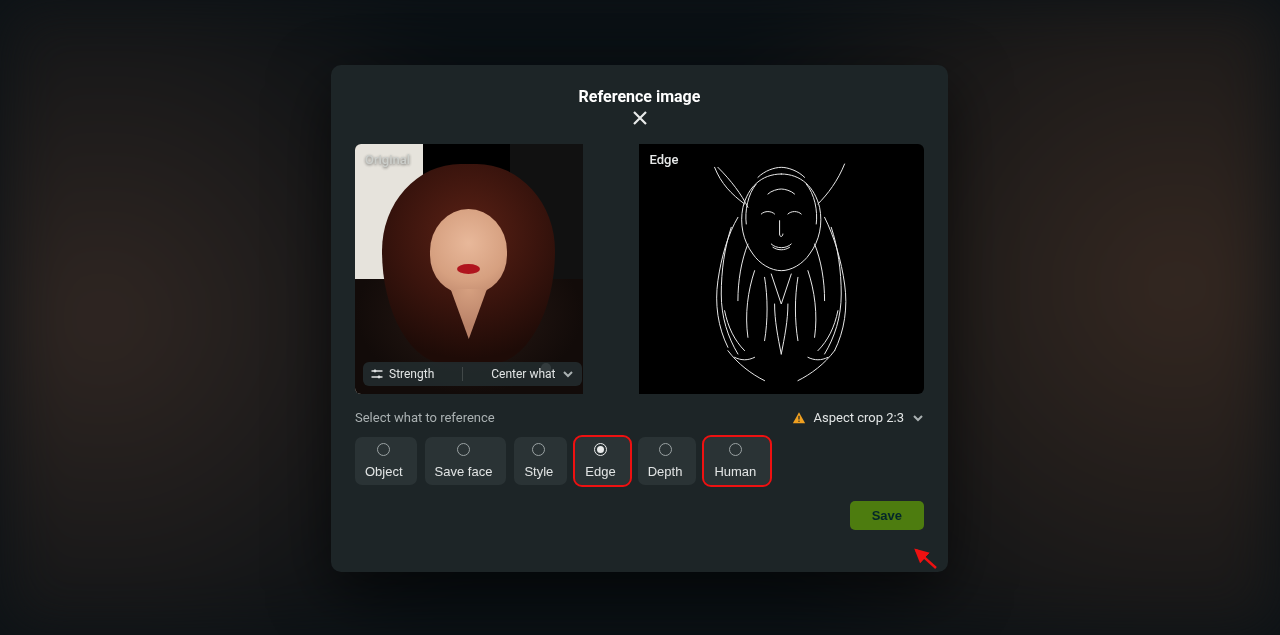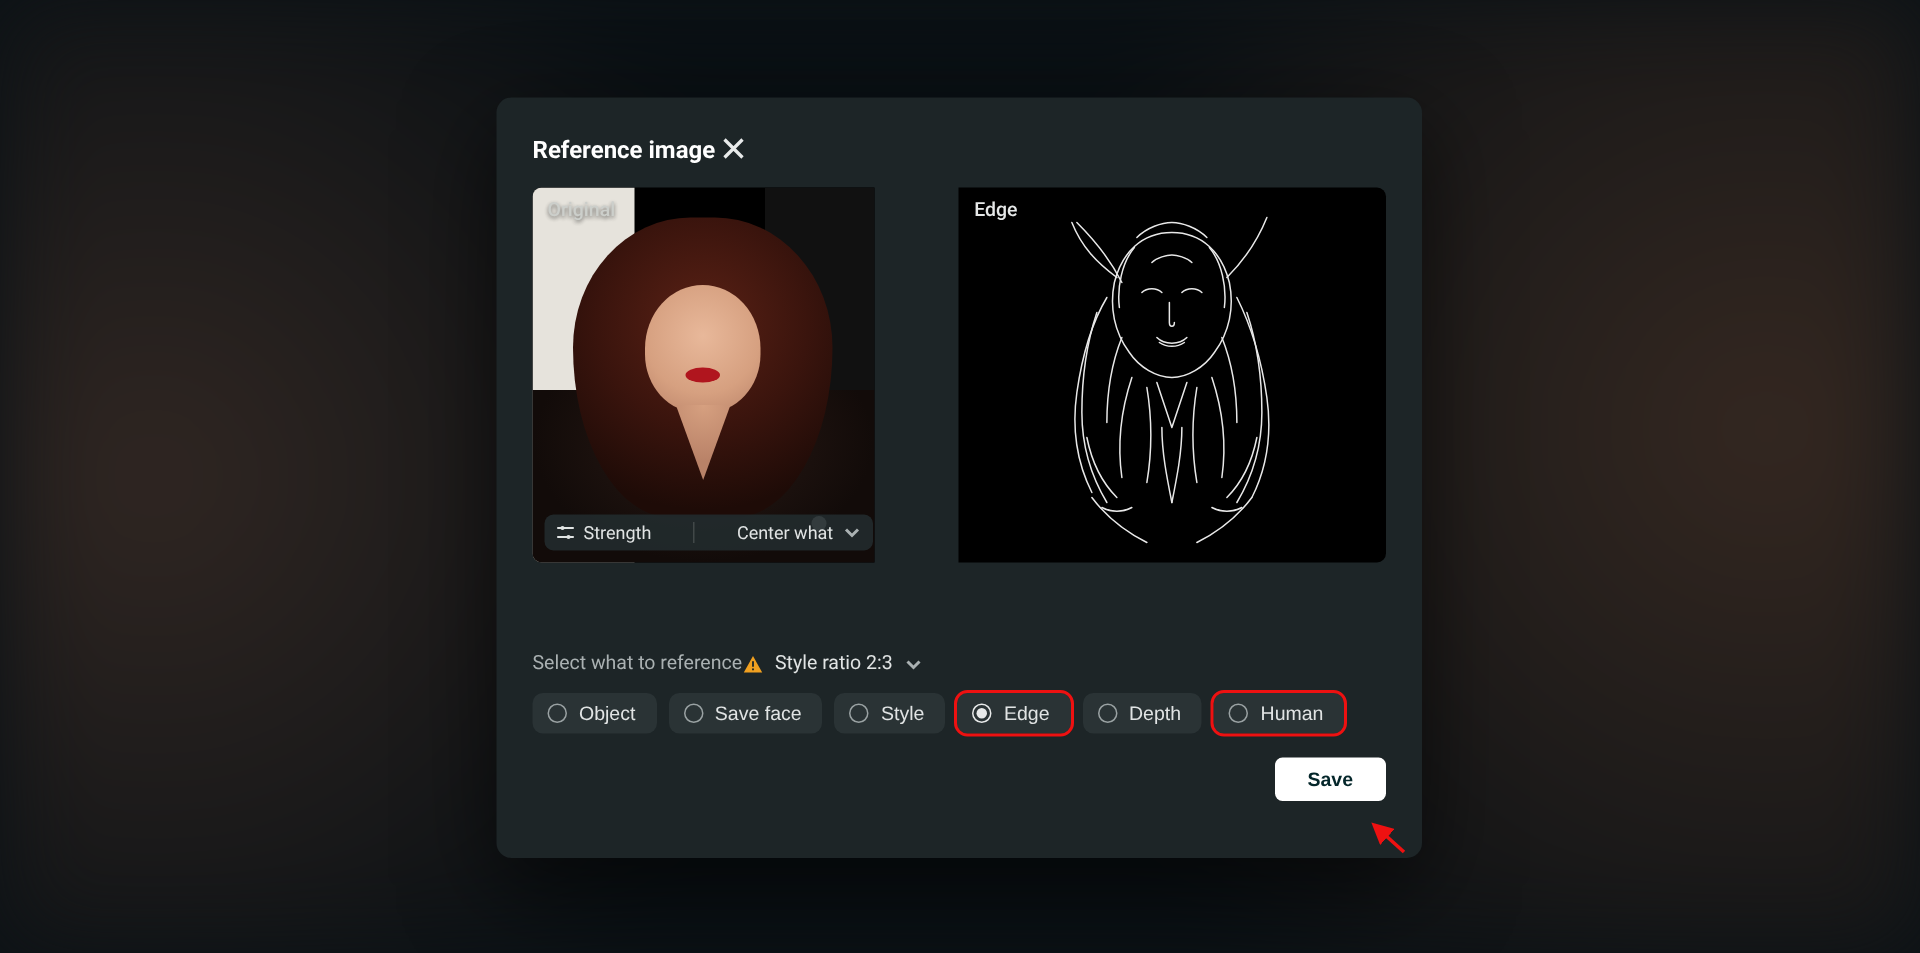--- a/index.html
+++ b/index.html
@@ -19,22 +19,23 @@
   .modal {
     position: absolute;
     left: 331px; top: 65px;
     width: 617px; height: 507px;
     background: #1d2527;
     border-radius: 10px;
     box-shadow: 0 20px 60px rgba(0,0,0,0.6);
     padding: 0;
   }
   .modal-header {
-    display: flex; align-items: center; 
+    display: flex; align-items: center; justify-content: space-between;
     padding: 22px 24px 14px 24px;
+    flex-direction: column;
   }
   .modal-title {
     color: #ffffff;
     font-size: 16px;
     font-weight: 700;
   }
   .close-btn {
     width: 24px; height: 24px;
     display:flex; align-items:center; justify-content:center;
     color:#e8eaea; cursor:pointer;
@@ -116,23 +117,22 @@
   .strength-dot {
     position:absolute; right:32px; bottom:21px;
     width:10px; height:10px; border-radius:50%;
     background:#fff; z-index:4;
   }
   
   .edge-svg { width:100%; height:100%; }
   .edge-svg path { stroke:#e8e8e8; stroke-width:0.6; fill:none; stroke-linecap:round; stroke-linejoin:round; }
 
   .section-row {
-    display:flex; align-items:center; 
+    display:flex; align-items:center; justify-content:space-between;
     padding: 16px 24px 6px 24px;
-    margin-top: 44px;
   }
   .section-label {
     color:#aab1b2; font-size:13px;
   }
   .aspect-wrap {
     display:flex; align-items:center; gap:8px;
     color:#e1e4e4; font-size:13px;
   }
   .warn-icon { width:14px; height:14px; }
   .chevron { width:12px; height:12px; stroke:#aab1b2; stroke-width:2; }
@@ -142,41 +142,42 @@
     padding: 6px 24px 0 24px;
   }
   .pill {
     display:flex; align-items:center; gap:8px;
     padding:6px 14px 6px 10px;
     background:#2a3335;
     border:none;
     border-radius:7px;
     color:#e1e4e4; font-size:13px;
     cursor:pointer;
+    flex-direction:column;
   }
   .pill .radio {
     width:13px; height:13px; border-radius:50%;
     border:1.5px solid #9aa2a3;
     display:flex; align-items:center; justify-content:center;
     flex-shrink:0;
   }
   .pill.selected .radio { border-color:#e8eaea; }
   .pill.selected .radio::after {
     content:""; width:7px; height:7px; border-radius:50%; background:#e8eaea;
   }
   .pill.highlight {
     outline:2px solid #e11; outline-offset:0px;
   }
 
   .footer-row {
     display:flex; justify-content:flex-end;
     padding: 16px 24px 0 24px;
   }
   .save-btn {
-    background:#ffffff;
+    background:#4d7c0f;
     color:#04262a;
     font-size:13px; font-weight:600;
     border:none; border-radius:5px;
     padding:7px 22px;
     cursor:pointer;
   }
 
   .annotation-arrow {
     position:absolute;
     left:910px; top:544px;
@@ -274,21 +275,21 @@
   </div>
 
   <div class="section-row">
     <div class="section-label">Select what to reference</div>
     <div class="aspect-wrap">
       <svg class="warn-icon" viewBox="0 0 16 16">
         <path d="M8 1.5 L15 14 H1 Z" fill="#f0a020"></path>
         <rect x="7.3" y="5.5" width="1.4" height="4.2" fill="#1d2527"></rect>
         <rect x="7.3" y="11" width="1.4" height="1.4" fill="#1d2527"></rect>
       </svg>
-      <span>Style ratio 2:3</span>
+      <span>Aspect crop 2:3</span>
       <svg class="chevron" viewBox="0 0 12 12">
           <path d="M2 4 L6 8 L10 4" fill="none"></path>
         </svg>
     </div>
   </div>
 
   <div class="pills-row" id="pills-row">
 
   <button class="pill">
         <span class="radio"></span>

